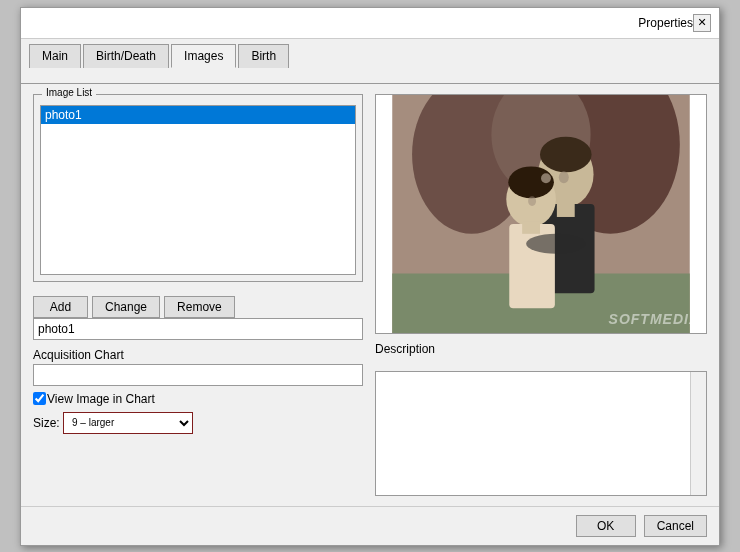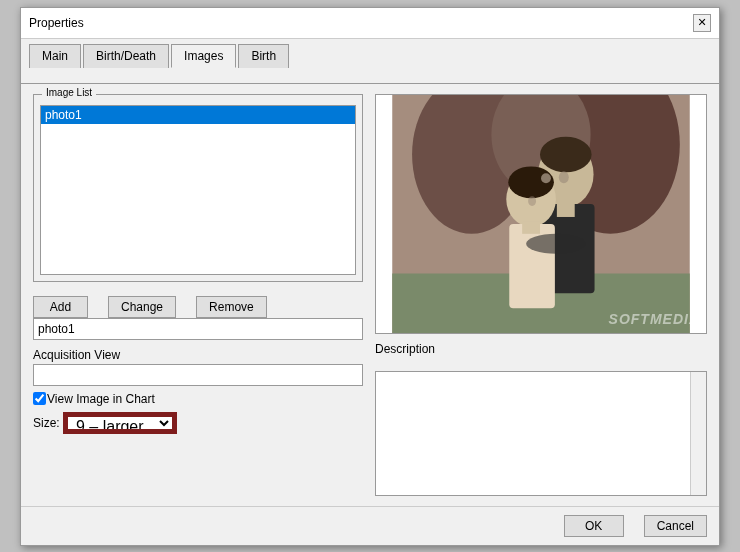--- a/index.html
+++ b/index.html
@@ -20,21 +20,21 @@
       width: 700px;
       min-height: 520px;
       display: flex;
       flex-direction: column;
     }
     .title-bar {
       background: #fff;
       border-bottom: 1px solid #ccc;
       padding: 6px 8px;
       display: flex;
-      justify-content: space-between;
+      justify-content: flex-end;
       align-items: center;
       font-size: 12px;
       color: #000;
     }
     .title-bar-title {
       font-size: 12px;
       font-weight: normal;
     }
     .close-btn {
       width: 18px;
@@ -117,21 +117,21 @@
       padding: 2px 4px;
       cursor: pointer;
       font-size: 12px;
     }
     .list-item.selected {
       background: #0078d7;
       color: #fff;
     }
     .btn-row {
       display: flex;
-      gap: 20px;
+      gap: 4px;
       margin-top: 6px;
     }
     .btn {
       padding: 3px 12px;
       background: #e0e0e0;
       border: 1px solid #999;
       cursor: pointer;
       font-size: 12px;
       min-width: 55px;
       text-align: center;
@@ -162,26 +162,26 @@
     .size-row {
       display: flex;
       align-items: center;
       margin-top: 6px;
     }
     .size-label {
       font-size: 12px;
       min-width: 30px;
     }
     .size-select {
-      border: 5px solid #7f1d1d;
+      border: 1px solid #7f1d1d;
       background: #fff;
       height: 22px;
       padding: 0 4px;
-      font-size: 16px;
-      width: 114px;
+      font-size: 10px;
+      width: 130px;
     }
     .image-preview {
       border: 1px solid #999;
       background: #fff;
       width: 100%;
       height: 240px;
       display: flex;
       align-items: center;
       justify-content: center;
       overflow: hidden;
@@ -215,21 +215,21 @@
       right: 0;
       top: 0;
       bottom: 0;
       width: 16px;
       background: #f0f0f0;
       border-left: 1px solid #ccc;
     }
     .footer {
       display: flex;
       justify-content: flex-end;
-      gap: 20px;
+      gap: 8px;
       padding: 8px 12px;
       border-top: 1px solid #ccc;
     }
     .footer .btn {
       min-width: 60px;
     }
     
     .photo-svg {
       width: 100%;
       height: 100%;
@@ -276,21 +276,21 @@
         </div>
 
         <div class="btn-row">
           <button class="btn">Add</button>
           <button class="btn">Change</button>
           <button class="btn">Remove</button>
         </div>
 
         <input class="text-input" type="text" value="photo1" style="">
 
-        <div class="field-label">Acquisition View</div>
+        <div class="field-label">Acquisition Chart</div>
         <input class="text-input" type="text" value="" style="">
 
         <div class="checkbox-row">
           <input type="checkbox" id="viewChart" checked="" style="">
           <label for="viewChart">View Image in Chart</label>
         </div>
 
         <div class="size-row">
           <span class="size-label">Size:</span>
           <select class="size-select">

